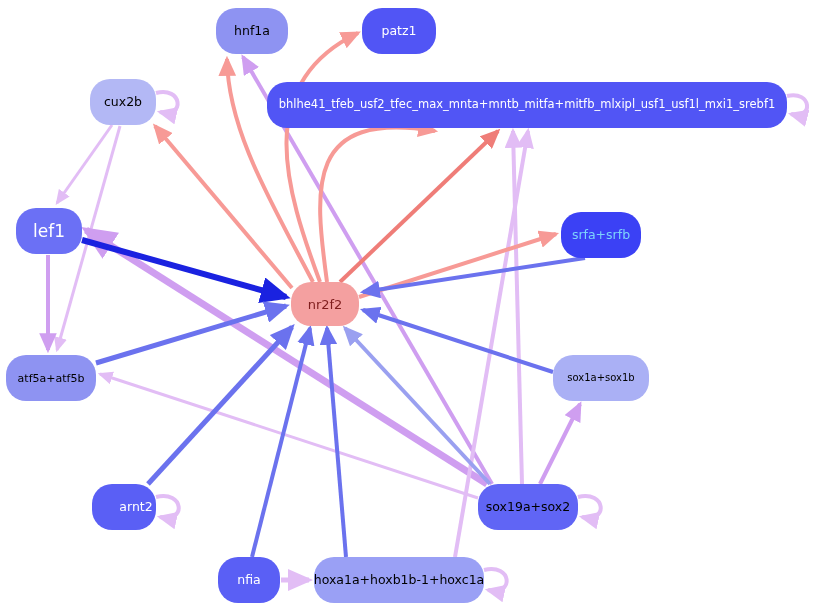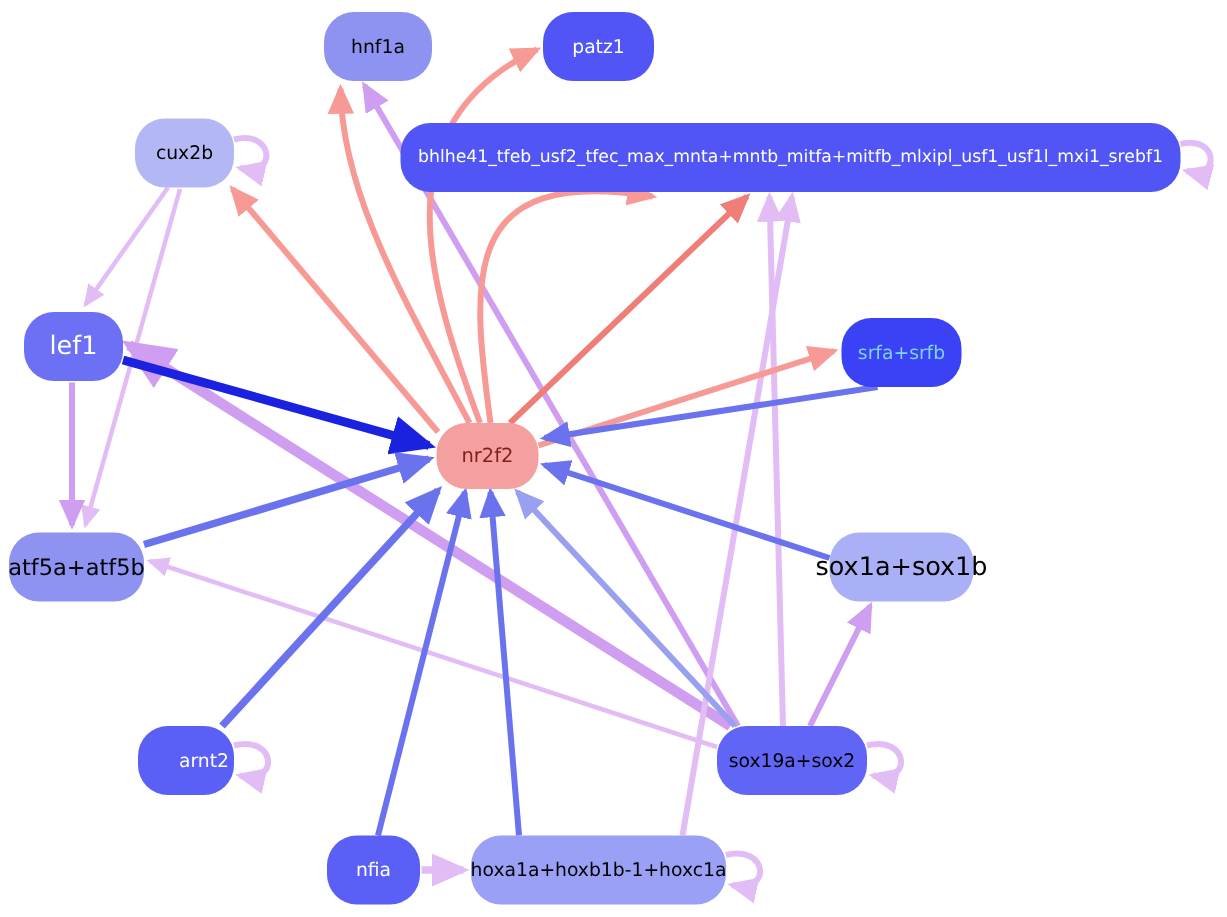--- a/index.html
+++ b/index.html
@@ -99,24 +99,24 @@
       </div>
       <div class="node" style="left: 16px; top: 208px; width: 66px; height: 46px; background: rgb(107, 112, 245); color: rgb(255, 255, 255); font-size: 17px;">
         <span>lef1</span>
       </div>
       <div class="node" style="left: 561px; top: 212px; width: 80px; height: 46px; background: rgb(59, 65, 245); color: #7dd3fc; font-size: 12.5px;">
         <span>srfa+srfb</span>
       </div>
       <div class="node" style="left: 291px; top: 282px; width: 68px; height: 44px; background: rgb(244, 160, 160); color: #7f1d1d; font-size: 13px;">
         <span>nr2f2</span>
       </div>
-      <div class="node" style="left: 6px; top: 355px; width: 90px; height: 46px; background: rgb(142, 147, 242); color: rgb(0, 0, 0); font-size: 15px; align-items: center;">
+      <div class="node" style="left: 6px; top: 355px; width: 90px; height: 46px; background: rgb(142, 147, 242); color: rgb(0, 0, 0); font-size: 11px; align-items: center;">
         <span>atf5a+atf5b</span>
       </div>
-      <div class="node" style="left: 553px; top: 355px; width: 96px; height: 46px; background: rgb(170, 176, 245); color: rgb(0, 0, 0); font-size: 17px;">
+      <div class="node" style="left: 553px; top: 355px; width: 96px; height: 46px; background: rgb(170, 176, 245); color: rgb(0, 0, 0); font-size: 10px;">
         <span>sox1a+sox1b</span>
       </div>
       <div class="node" style="left: 92px; top: 484px; width: 64px; height: 46px; background: rgb(90, 95, 245); color: rgb(255, 255, 255); font-size: 12.5px; padding-left: 24px;">
         <span>arnt2</span>
       </div>
       <div class="node" style="left: 478px; top: 484px; width: 100px; height: 46px; background: rgb(96, 101, 245); color: rgb(0, 0, 0); font-size: 12.5px;">
         <span>sox19a+sox2</span>
       </div>
       <div class="node" style="left: 218px; top: 557px; width: 62px; height: 46px; background: rgb(90, 95, 245); color: rgb(255, 255, 255); font-size: 12.5px;">
         <span>nfia</span>

